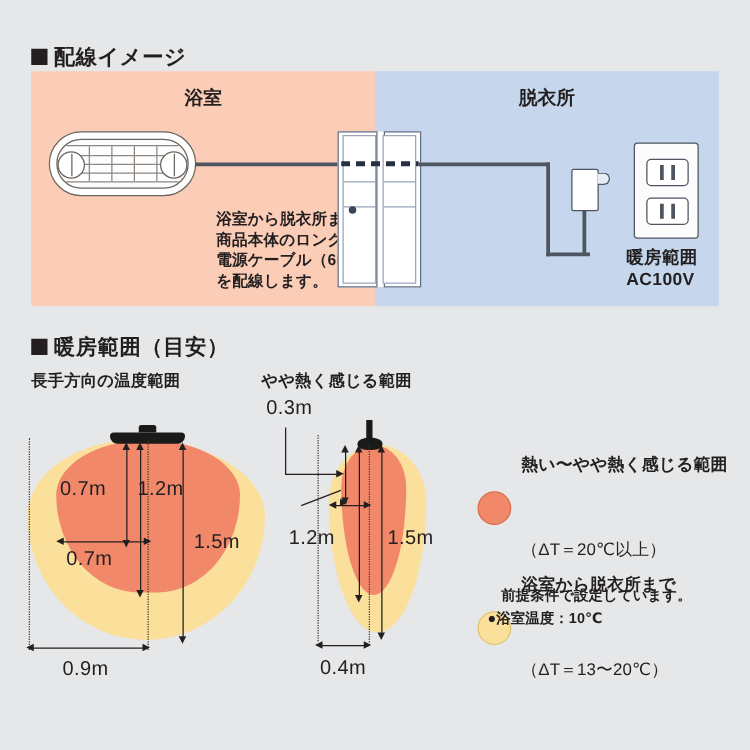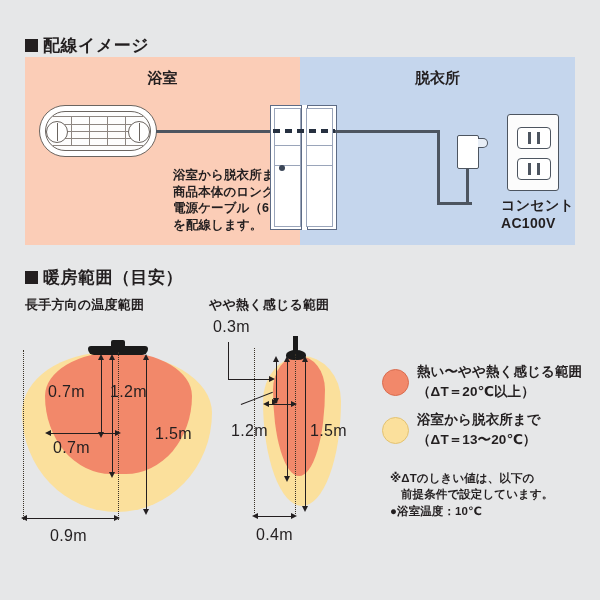--- a/index.html
+++ b/index.html
@@ -337,21 +337,21 @@
     margin-top: 1px;
   }
   .legend-swatch.hot { background: #f2886a; border: 1px solid #d96c4f; }
   .legend-swatch.warm { background: #fbe09c; border: 1px solid #e3c271; }
   .legend-text {
     font-size: 13.5px;
     line-height: 1.45;
     font-weight: bold;
     letter-spacing: 0.1px;
   }
-  .legend-text .sub { display: block; font-weight: bold; }
+  .legend-text .sub { display: block; font-weight: normal; margin-top: 48px; }
 
   #legend-note {
     position: absolute;
     left: 390px; top: 470px;
     font-size: 11.5px;
     line-height: 1.45;
     font-weight: bold;
     letter-spacing: 0.1px;
     white-space: nowrap;
   }
@@ -435,21 +435,21 @@
         <b class="a"></b>
           <b class="b"></b>
       </div>
       <div class="outlet-socket bottom">
         <b class="a"></b>
           <b class="b"></b>
       </div>
     </div>
 
     <div class="outlet-caption">
-      <div>コンセント</div>
+      <div>暖房範囲</div>
       <div>AC100V</div>
     </div>
   </div>
 
   <div class="section-heading" style="left:25px; top:266px;">
     <span class="bullet-square"></span>
     <span>暖房範囲（目安）</span>
   </div>
 
   <div class="subtitle" style="left:25px; top:296px;">長手方向の温度範囲</div>
@@ -555,18 +555,17 @@
     <div class="legend-row">
       <div class="legend-swatch warm"></div>
       <div class="legend-text">
         <span>浴室から脱衣所まで</span>
         <span class="sub">（ΔT＝13〜20℃）</span>
       </div>
     </div>
   </div>
 
   <div id="legend-note">
-    <div>※ΔTのしきい値は、以下の</div>
     <div class="indent">前提条件で設定しています。</div>
     <div>●浴室温度：10℃</div>
   </div>
 
 </div>
 
 </body></html>

